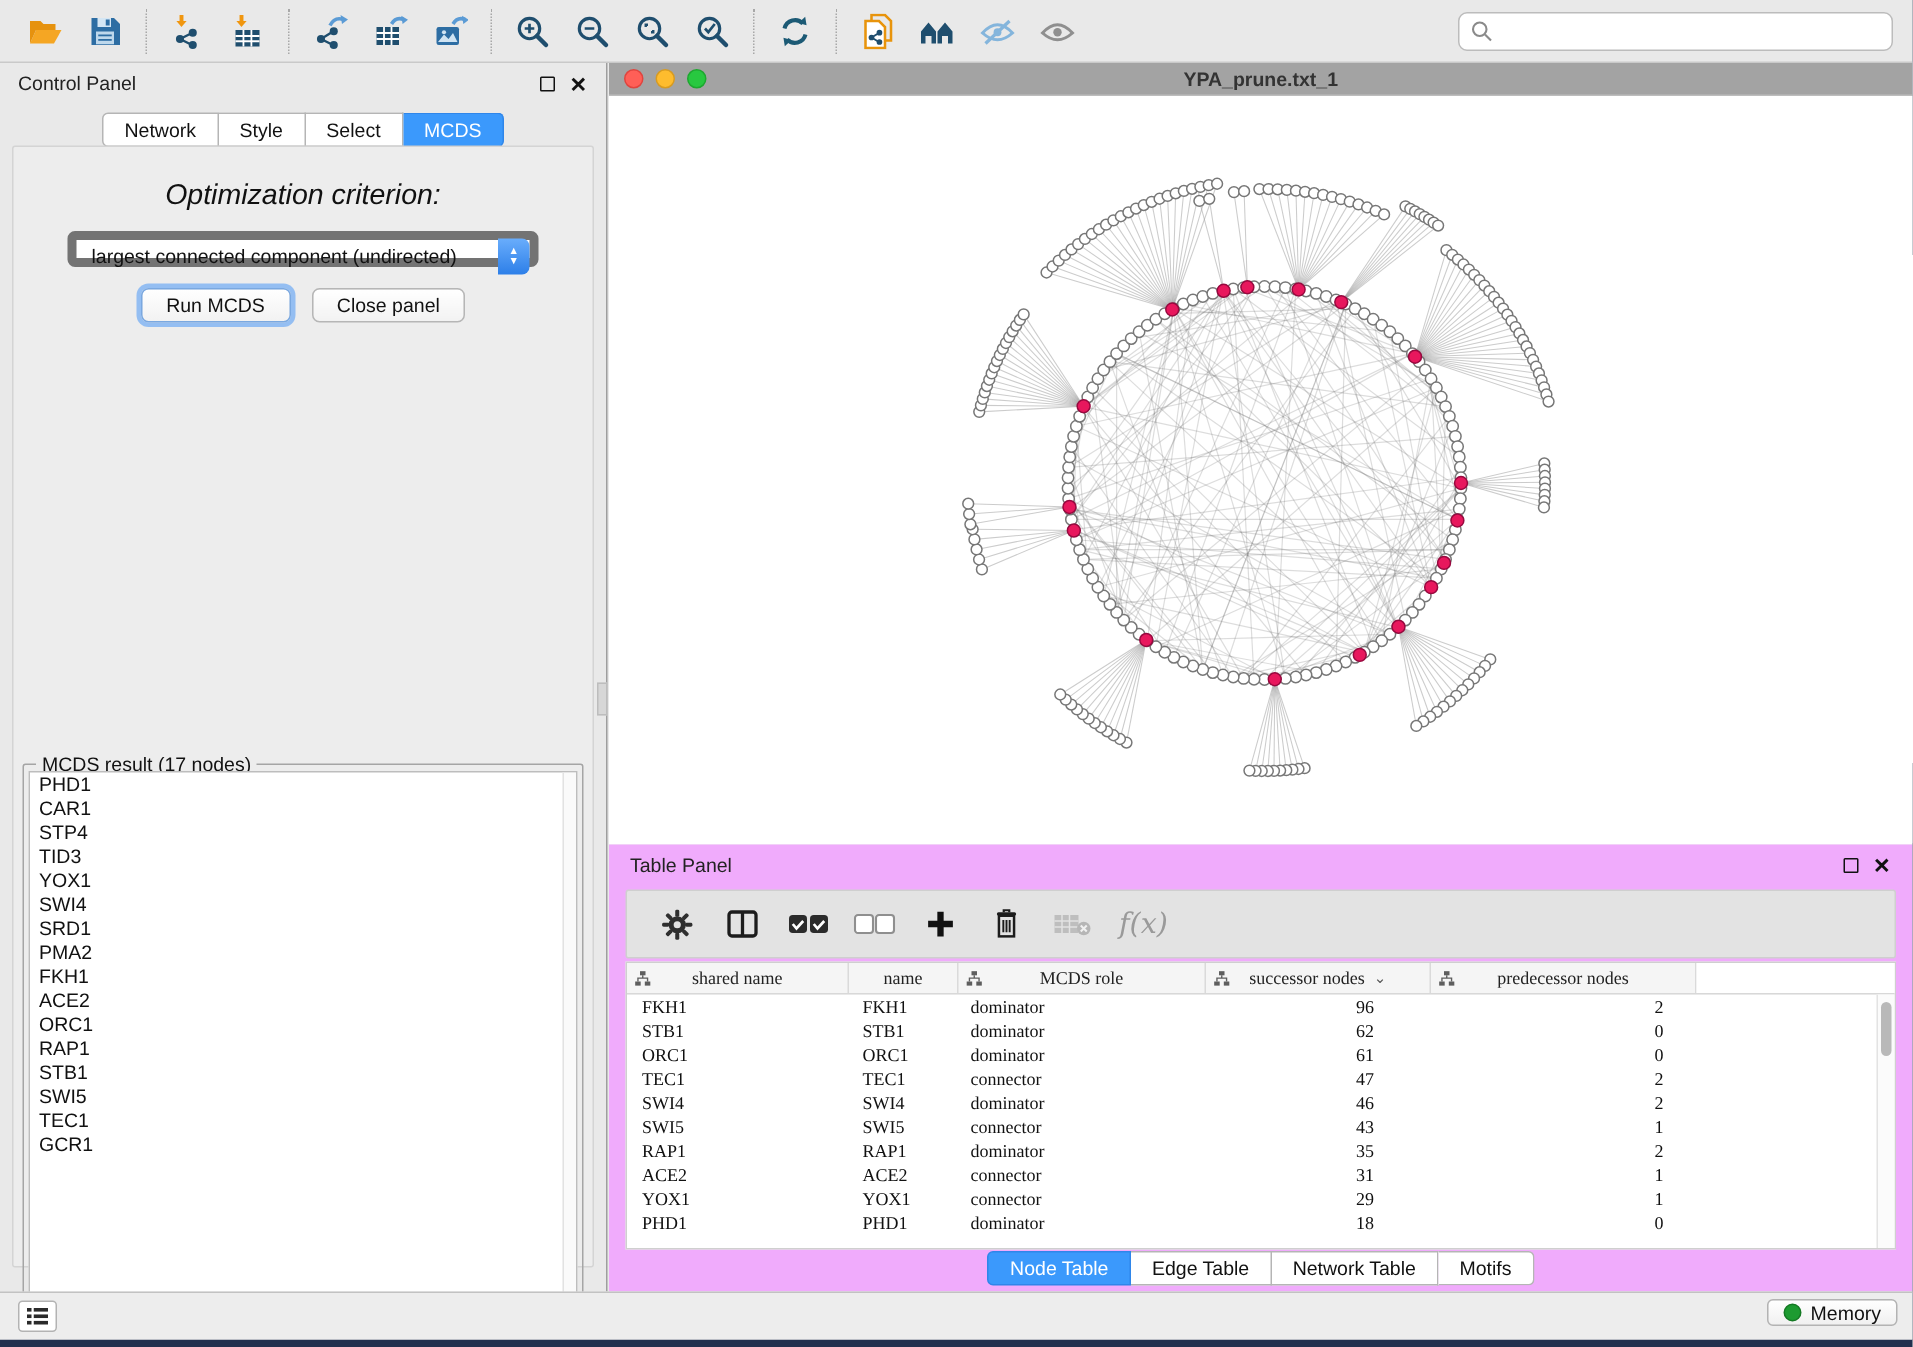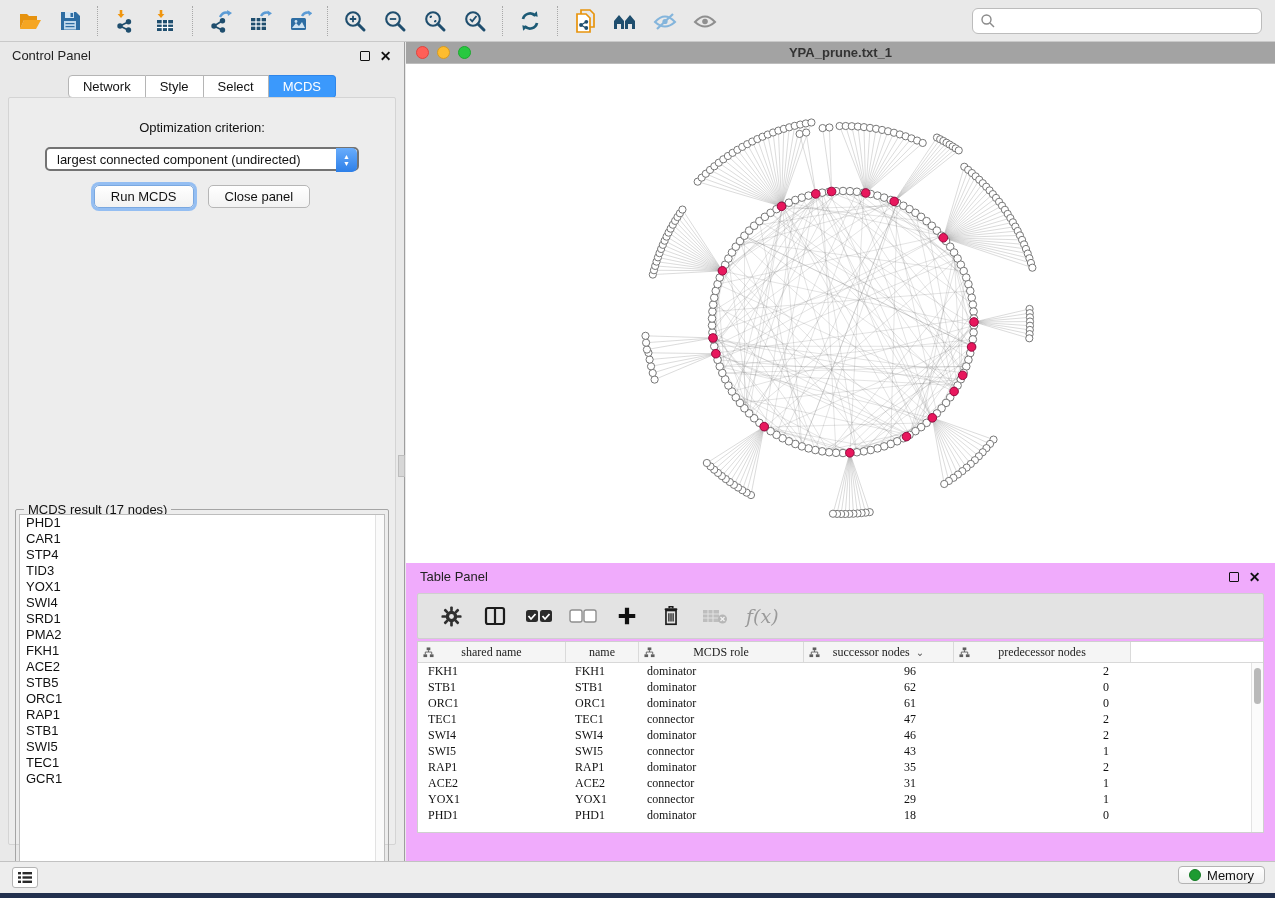--- a/index.html
+++ b/index.html
@@ -29,23 +29,23 @@
 
   .seg-row { display:flex; justify-content:center; margin-top:6px; }
   .seg { border:1px solid #b5b5b5; background:#fff; font-size:13px; padding:3px 14px; color:#111;
          border-left-width:0; cursor:default; }
   .seg:first-child { border-left-width:1px; border-radius:4px 0 0 4px; }
   .seg:last-child { border-radius:0 4px 4px 0; }
   .seg.active { background:#3b99fc; border-color:#2f86ea; color:#fff; }
 
   .cp-inner { position:absolute; left:8px; top:55px; width:388px; height:748px; background:#ededed;
               border:1px solid #d4d4d4; border-radius:2px; }
-  .crit-label { text-align:center; font-size:13px; margin-top:22px; color:#111; }
+  .crit-label { text-align:center; font-size:19px; margin-top:22px; color:#111;font-style:italic; }
   .combo { position:relative; margin:12px auto 0; width:314px; height:24px; background:#fff;
-           border:2px solid #737373; border-radius:5px; font-size:13px; line-height:22px; padding-left:10px; color:#111;}
+           border:6px solid #737373; border-radius:5px; font-size:13px; line-height:22px; padding-left:10px; color:#111;}
   .combo .stepper { position:absolute; right:0; top:-1px; width:21px; height:24px; border-radius:0 5px 5px 0;
            background:linear-gradient(#69adfc,#2d7fe8); display:flex; flex-direction:column; align-items:center; justify-content:center; gap:1px;}
   .combo .stepper span { color:#fff; font-size:7px; line-height:6px; }
   .btn-row { display:flex; justify-content:center; gap:14px; margin-top:14px; }
   .mac-btn { background:linear-gradient(#ffffff,#f2f2f2); border:1px solid #b6b6b6; border-radius:5px;
              font-size:13px; padding:3px 16px; color:#111; font-family:"Liberation Sans",sans-serif; }
   .mac-btn.focused { box-shadow:0 0 0 3px rgba(100,165,245,.65); border-color:#7aa8e0; }
 
   .result-box { position:absolute; left:6px; top:411px; width:374px; height:372px; border:1px solid #a5a5a5; border-radius:2px; }
   .result-legend { position:absolute; left:8px; top:-8px; background:#ededed; padding:0 4px; font-size:13px; color:#111; }
@@ -300,21 +300,20 @@
         <div class="list-item">PHD1</div>
             <div class="list-item">CAR1</div>
             <div class="list-item">STP4</div>
             <div class="list-item">TID3</div>
             <div class="list-item">YOX1</div>
             <div class="list-item">SWI4</div>
             <div class="list-item">SRD1</div>
             <div class="list-item">PMA2</div>
             <div class="list-item">FKH1</div>
             <div class="list-item">ACE2</div>
-            <div class="list-item">STB5</div>
             <div class="list-item">ORC1</div>
             <div class="list-item">RAP1</div>
             <div class="list-item">STB1</div>
             <div class="list-item">SWI5</div>
             <div class="list-item">TEC1</div>
             <div class="list-item">GCR1</div>
           </div>
       </div>
     </div>
     <div class="divider-grip" style="left:398px;"></div>
@@ -1138,20 +1137,26 @@
             <div class="td l" style="width: 165px; padding-left: 8px;">dominator</div>
             <div class="td r" style="width: 150px; padding-right: 38px;">18</div>
             <div class="td r" style="width: 177px; padding-right: 22px;">0</div>
           </div>
         </div>
       <div class="tscroll">
           <div class="tthumb"></div>
         </div>
     </div>
 
+    <div class="ttabs-row seg-row" id="table-tabs" style="margin-top:0">
+        <div class="seg active">Node Table</div>
+        <div class="seg">Edge Table</div>
+        <div class="seg">Network Table</div>
+        <div class="seg">Motifs</div>
+      </div>
   </div>
 
   <div class="statusbar">
     <span class="sb-left">
       <svg width="16" height="13" viewBox="0 0 16 13">
           <g fill="#2a2a2a">
             <rect x="1" y="1" width="3" height="2.4"></rect>
             <rect x="5.5" y="1" width="9.5" height="2.4"></rect>
             <rect x="1" y="5.3" width="3" height="2.4"></rect>
             <rect x="5.5" y="5.3" width="9.5" height="2.4"></rect>

